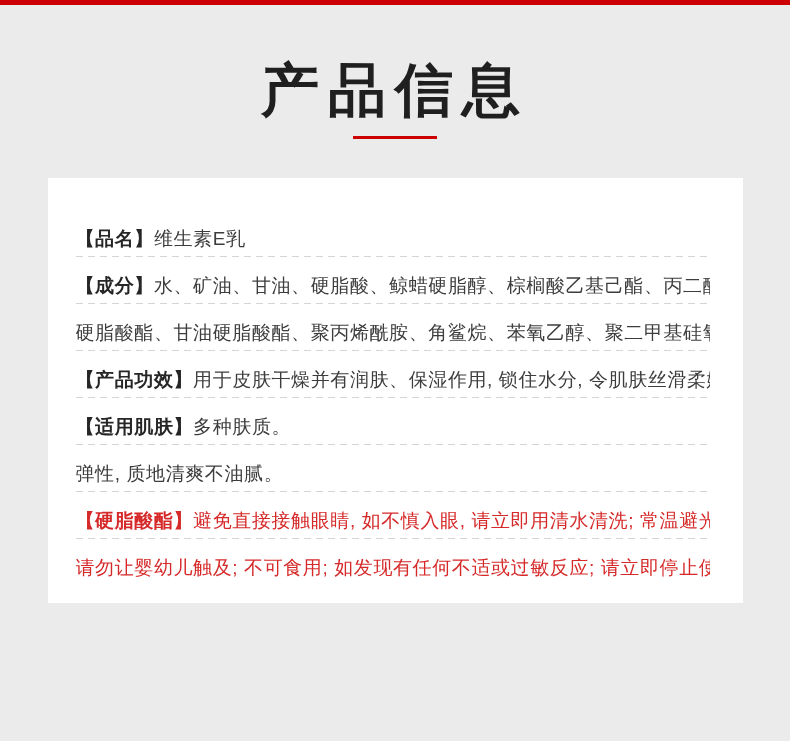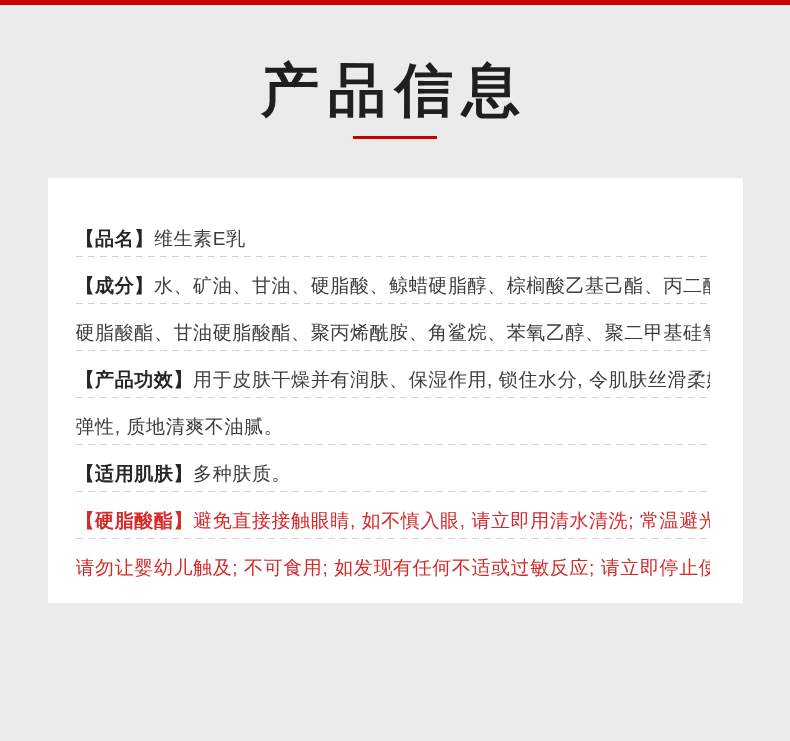--- a/index.html
+++ b/index.html
@@ -80,21 +80,21 @@
   <div id="lines">
   <div class="line"><span class="label">【品名】</span><span class="text">维生素E乳</span></div>
 
   <div class="line"><span class="label">【成分】</span><span class="text">水、矿油、甘油、硬脂酸、鲸蜡硬脂醇、棕榈酸乙基己酯、丙二醇、PEG-100</span></div>
 
   <div class="line"><span class="text">硬脂酸酯、甘油硬脂酸酯、聚丙烯酰胺、角鲨烷、苯氧乙醇、聚二甲基硅氧烷、</span></div>
 
 
   <div class="line"><span class="label">【产品功效】</span><span class="text">用于皮肤干燥并有润肤、保湿作用, 锁住水分, 令肌肤丝滑柔嫩且富有</span></div>
 
+  <div class="line"><span class="label">【适用肌肤】</span><span class="text">多种肤质。</span></div>
+
   <div class="line"><span class="text">弹性, 质地清爽不油腻。</span></div>
-
-  <div class="line"><span class="label">【适用肌肤】</span><span class="text">多种肤质。</span></div>
 
   <div class="line red"><span class="label">【硬脂酸酯】</span><span class="text">避免直接接触眼睛, 如不慎入眼, 请立即用清水清洗; 常温避光保存;</span></div>
 
   <div class="line red"><span class="text">请勿让婴幼儿触及; 不可食用; 如发现有任何不适或过敏反应; 请立即停止使用。</span></div>
 </div>
 </section>
 
 </body></html>

